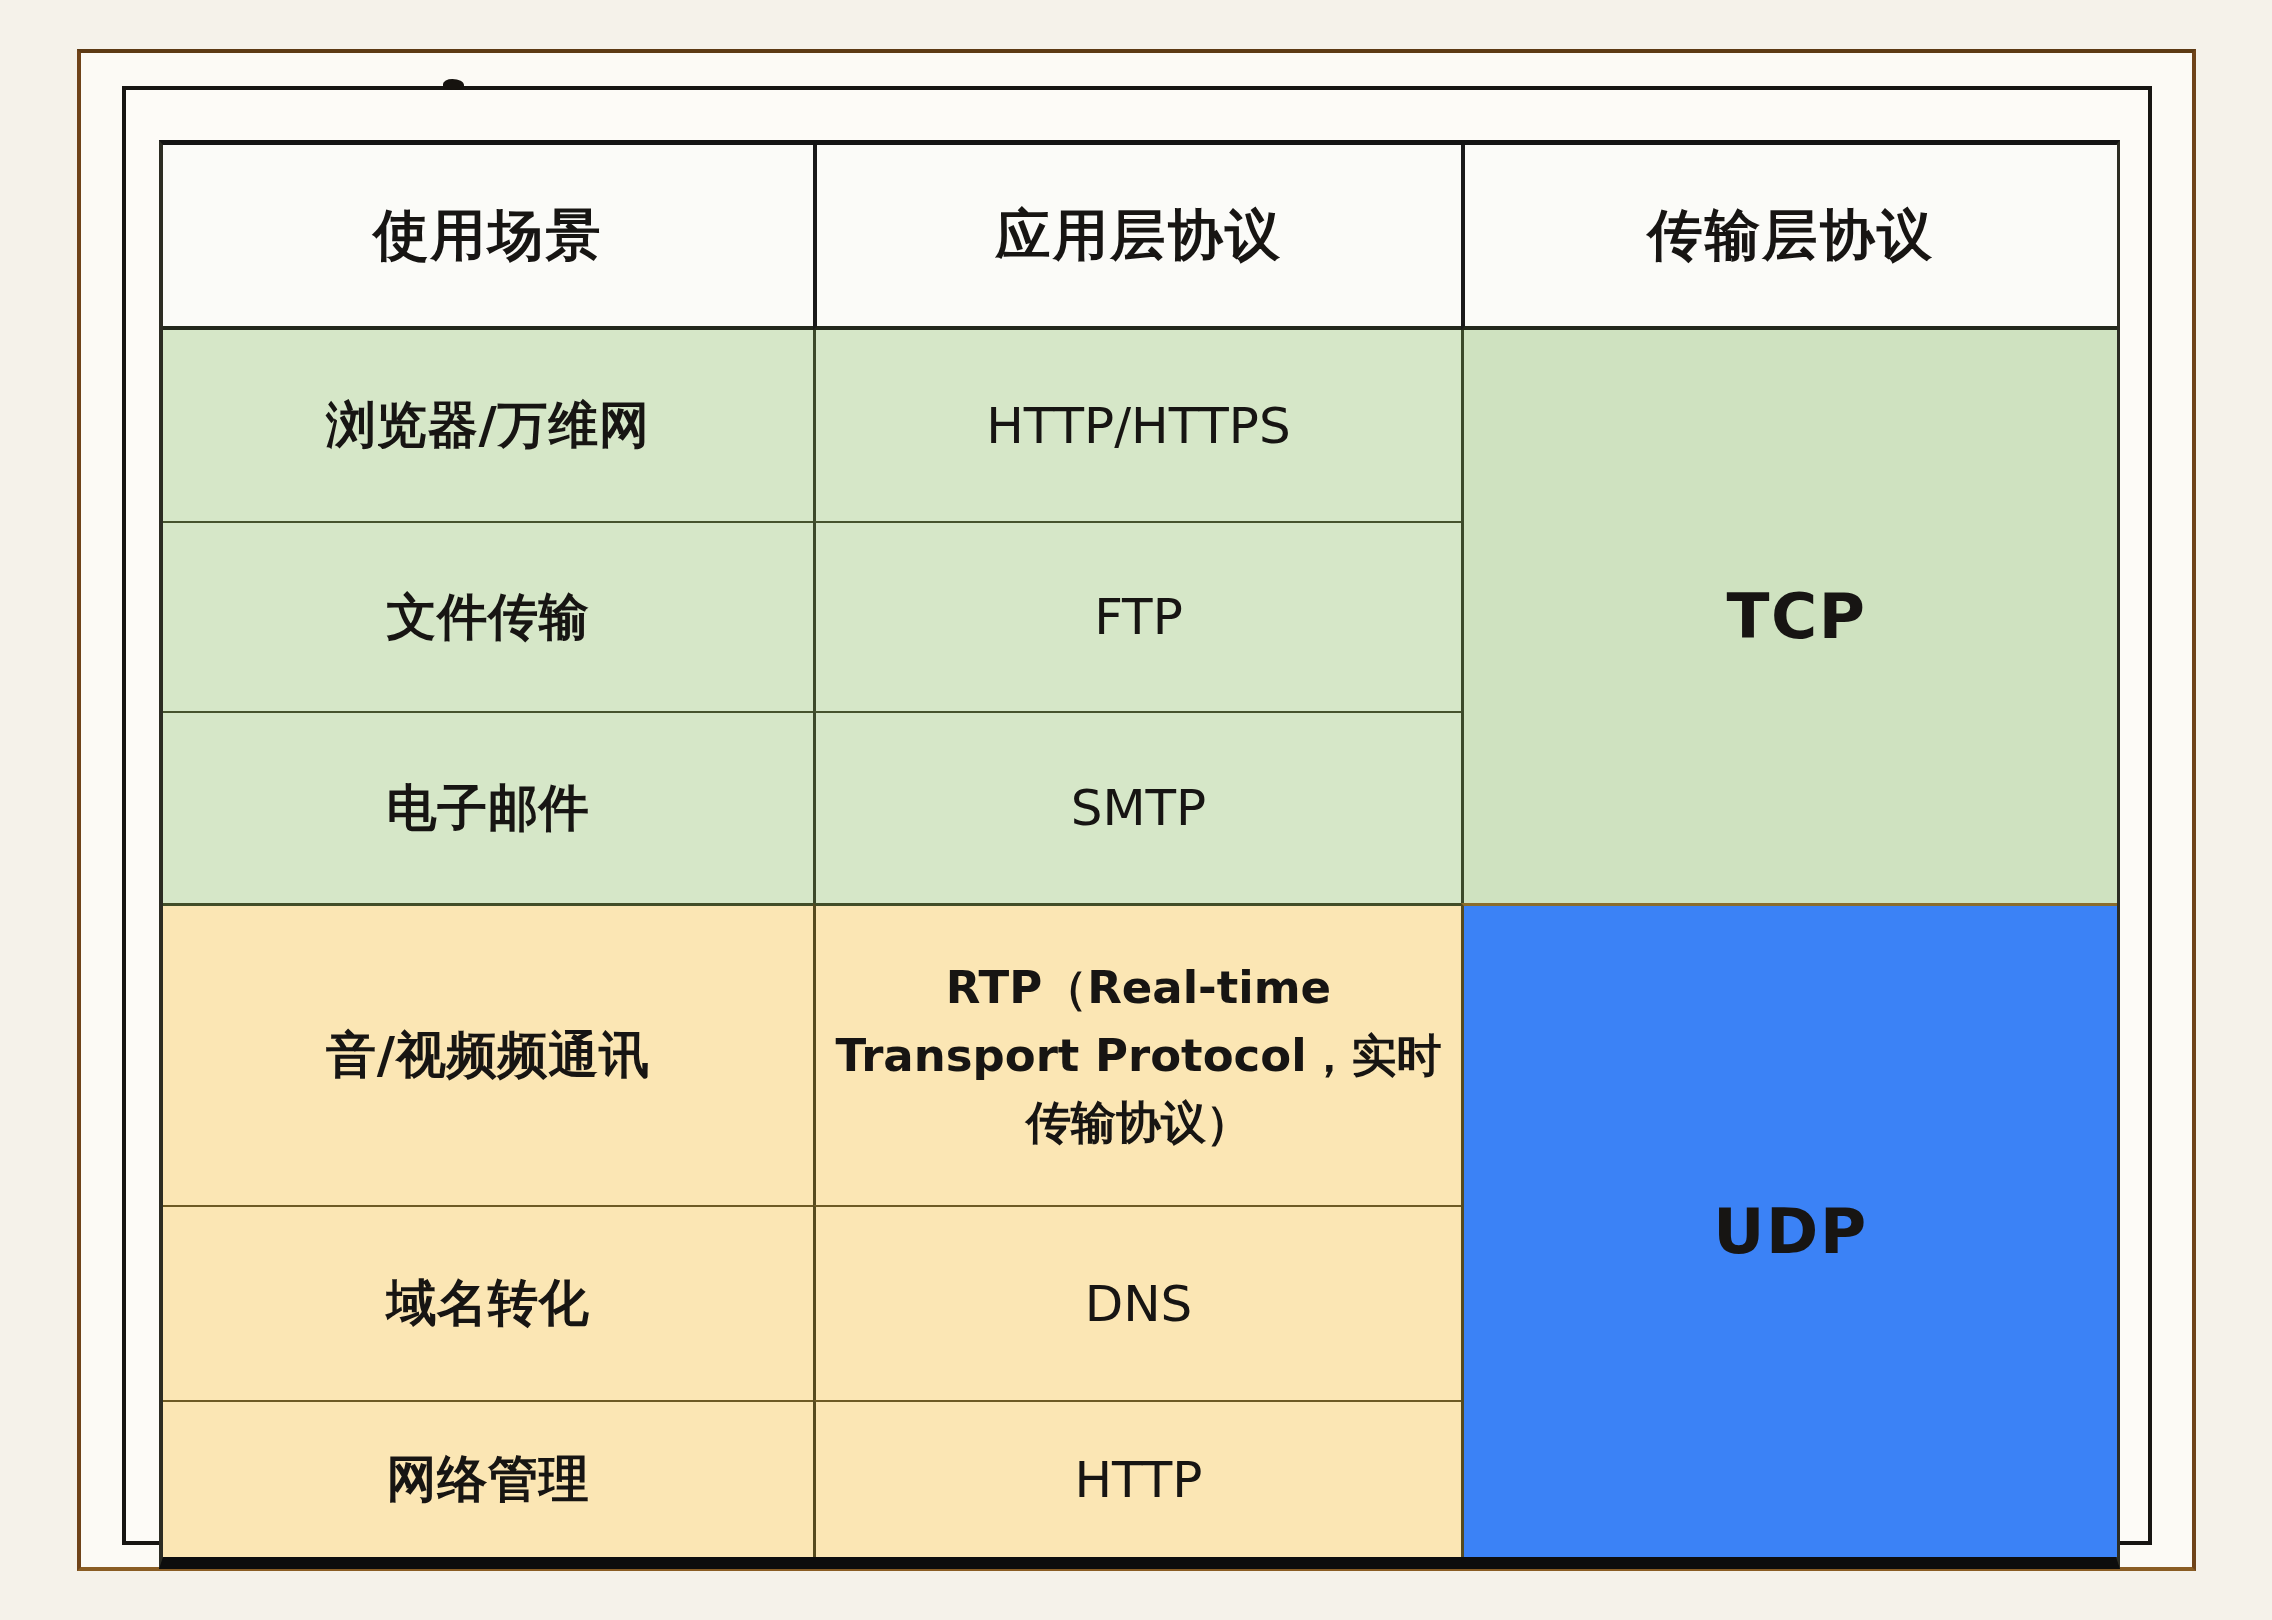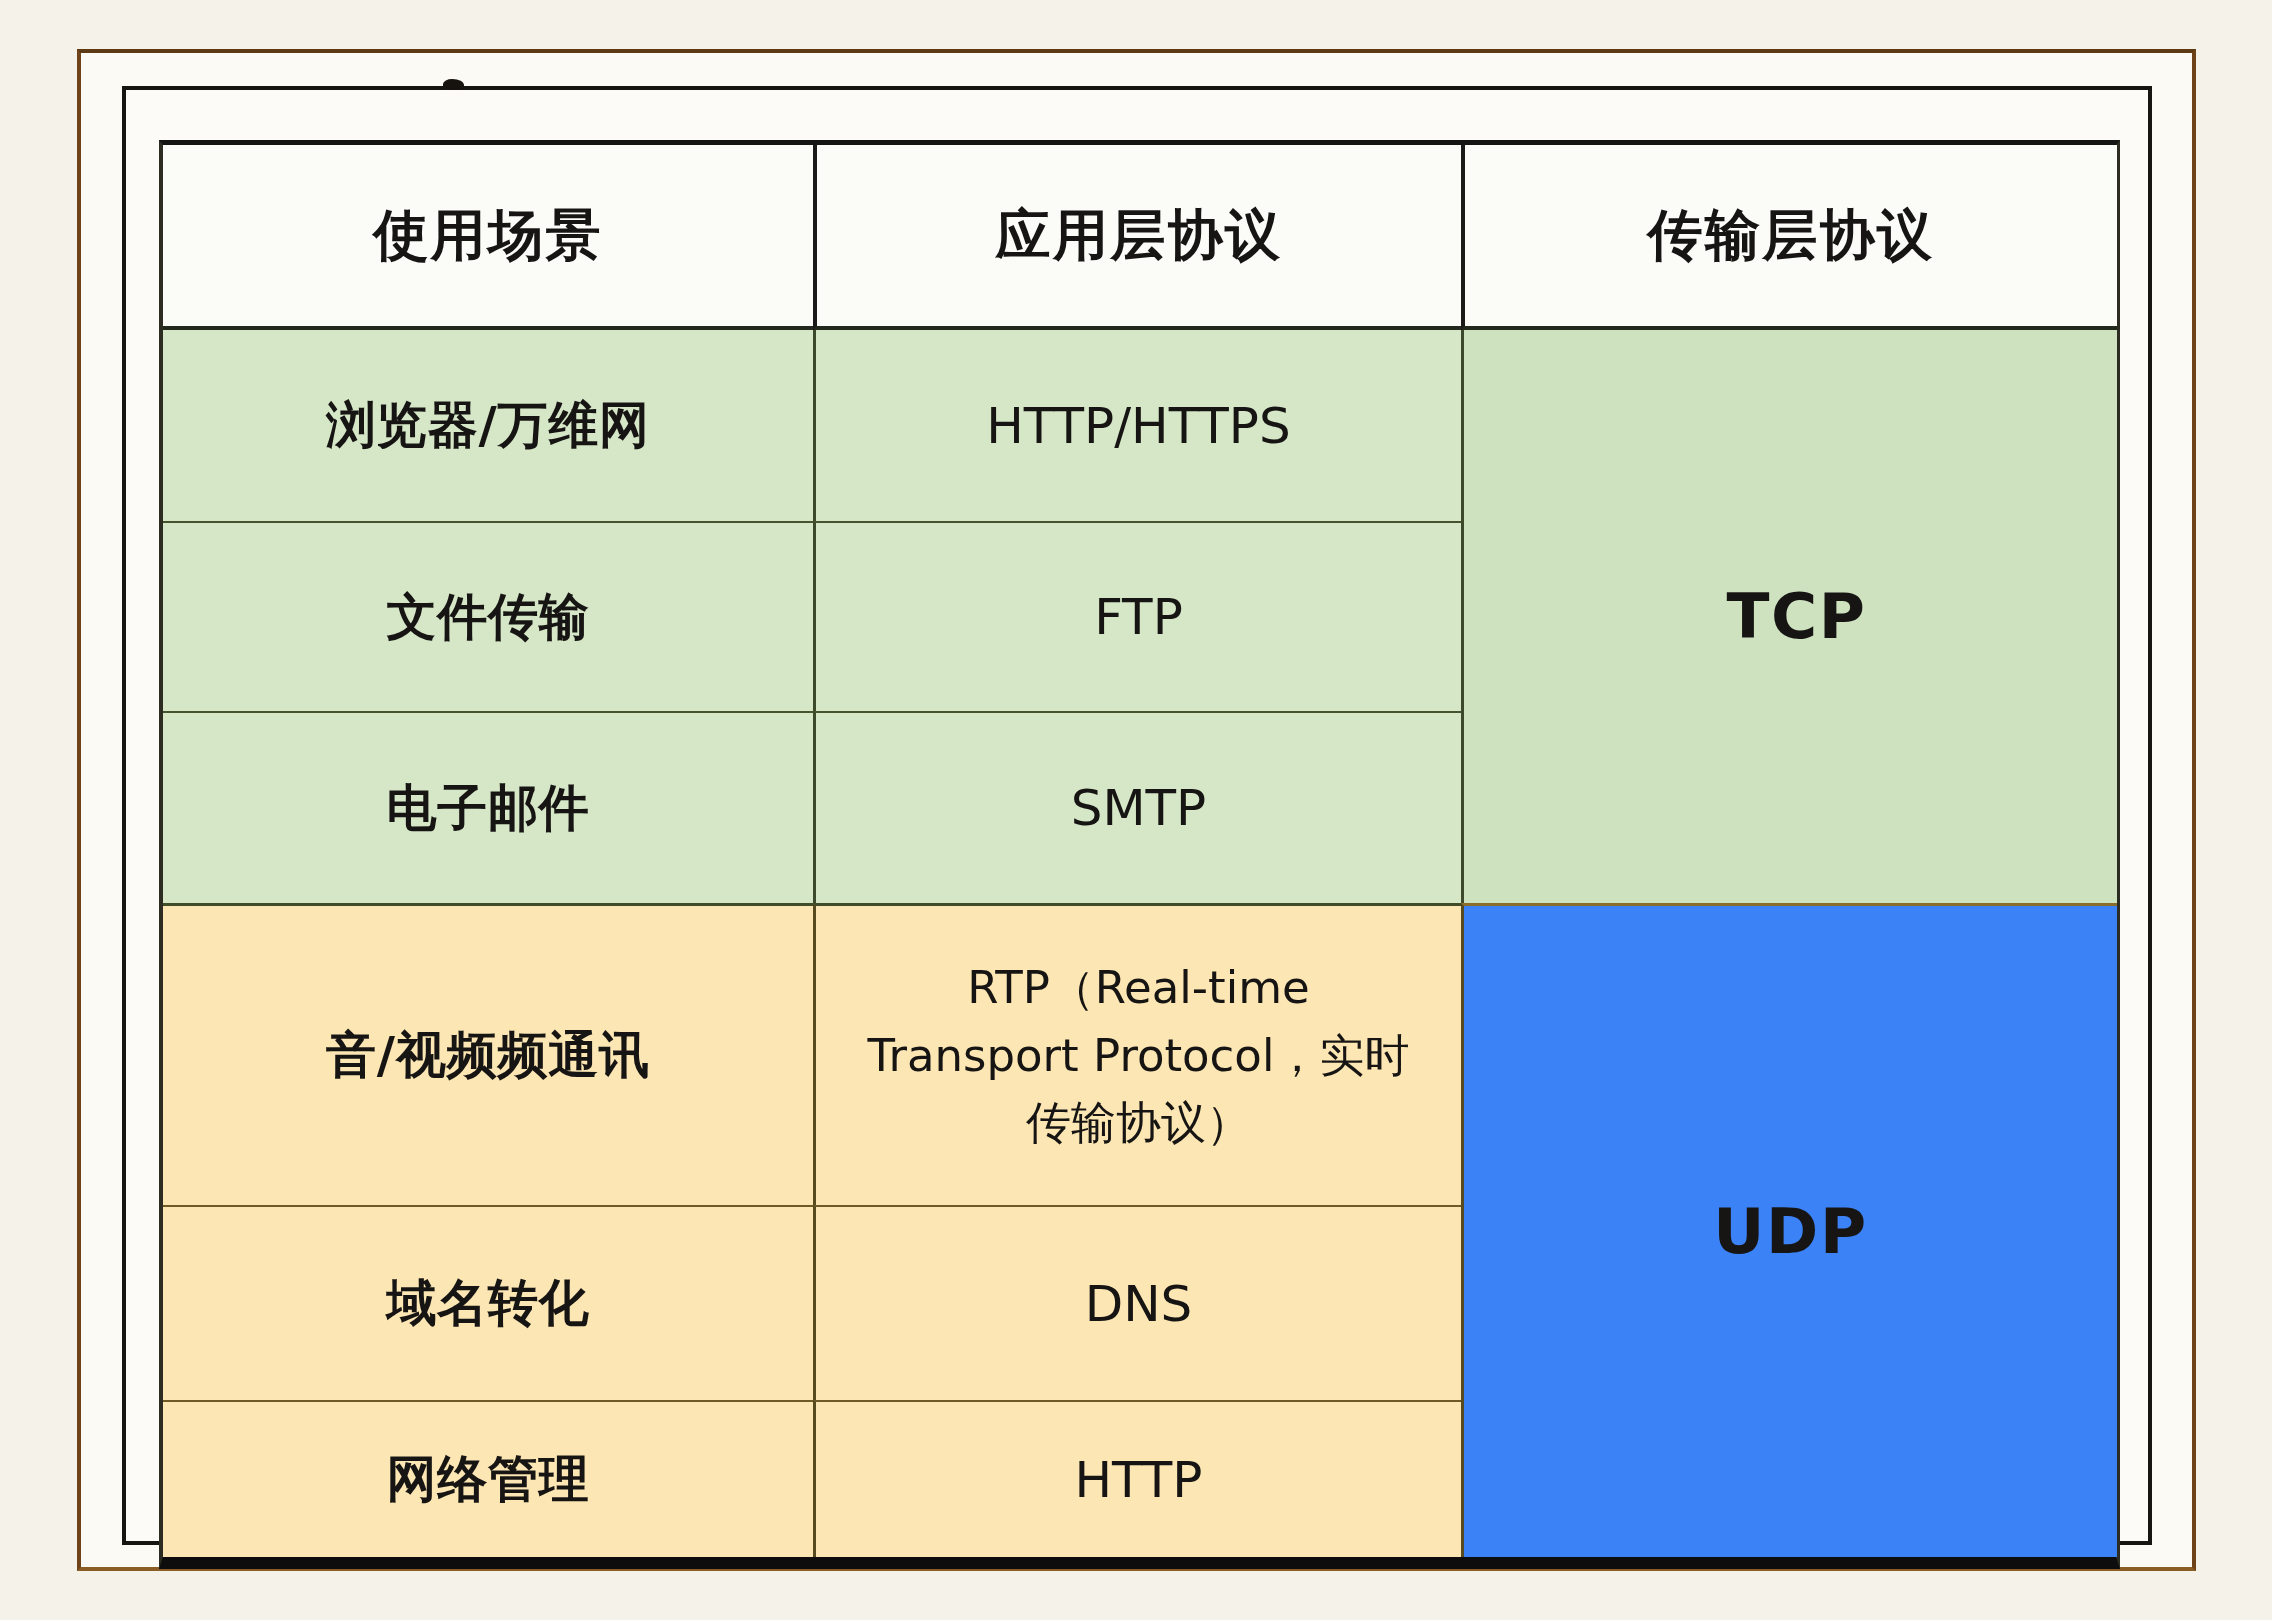--- a/index.html
+++ b/index.html
@@ -75,21 +75,21 @@
   .gy-tan  { border-top: 3.2px solid #8a6c2c; }  
 
   .tcp-cell { grid-column: 3; grid-row: 2 / span 3; }
   .udp-cell { grid-column: 3; grid-row: 5 / span 3; }
 
   
   .zh  { font-size: 50px; font-weight: 600; letter-spacing: 0.8px; }
   .en  { font-size: 50px; font-weight: 500; letter-spacing: 0; }
   .big { font-size: 63px; font-weight: 800; letter-spacing: 1.6px; }
   .rtp { font-size: 45px; font-weight: 500; line-height: 1.5; flex-direction: column; padding: 0 16px; }
-  .rtp span { display: block; }
+  .rtp span { display: block; font-weight: bold; }
 </style>
 </head>
 <body>
 
 <div class="canvas">
 
   <div class="brown-frame"></div>
   <div class="black-frame"></div>
   <div class="frame-nick"></div>
 

